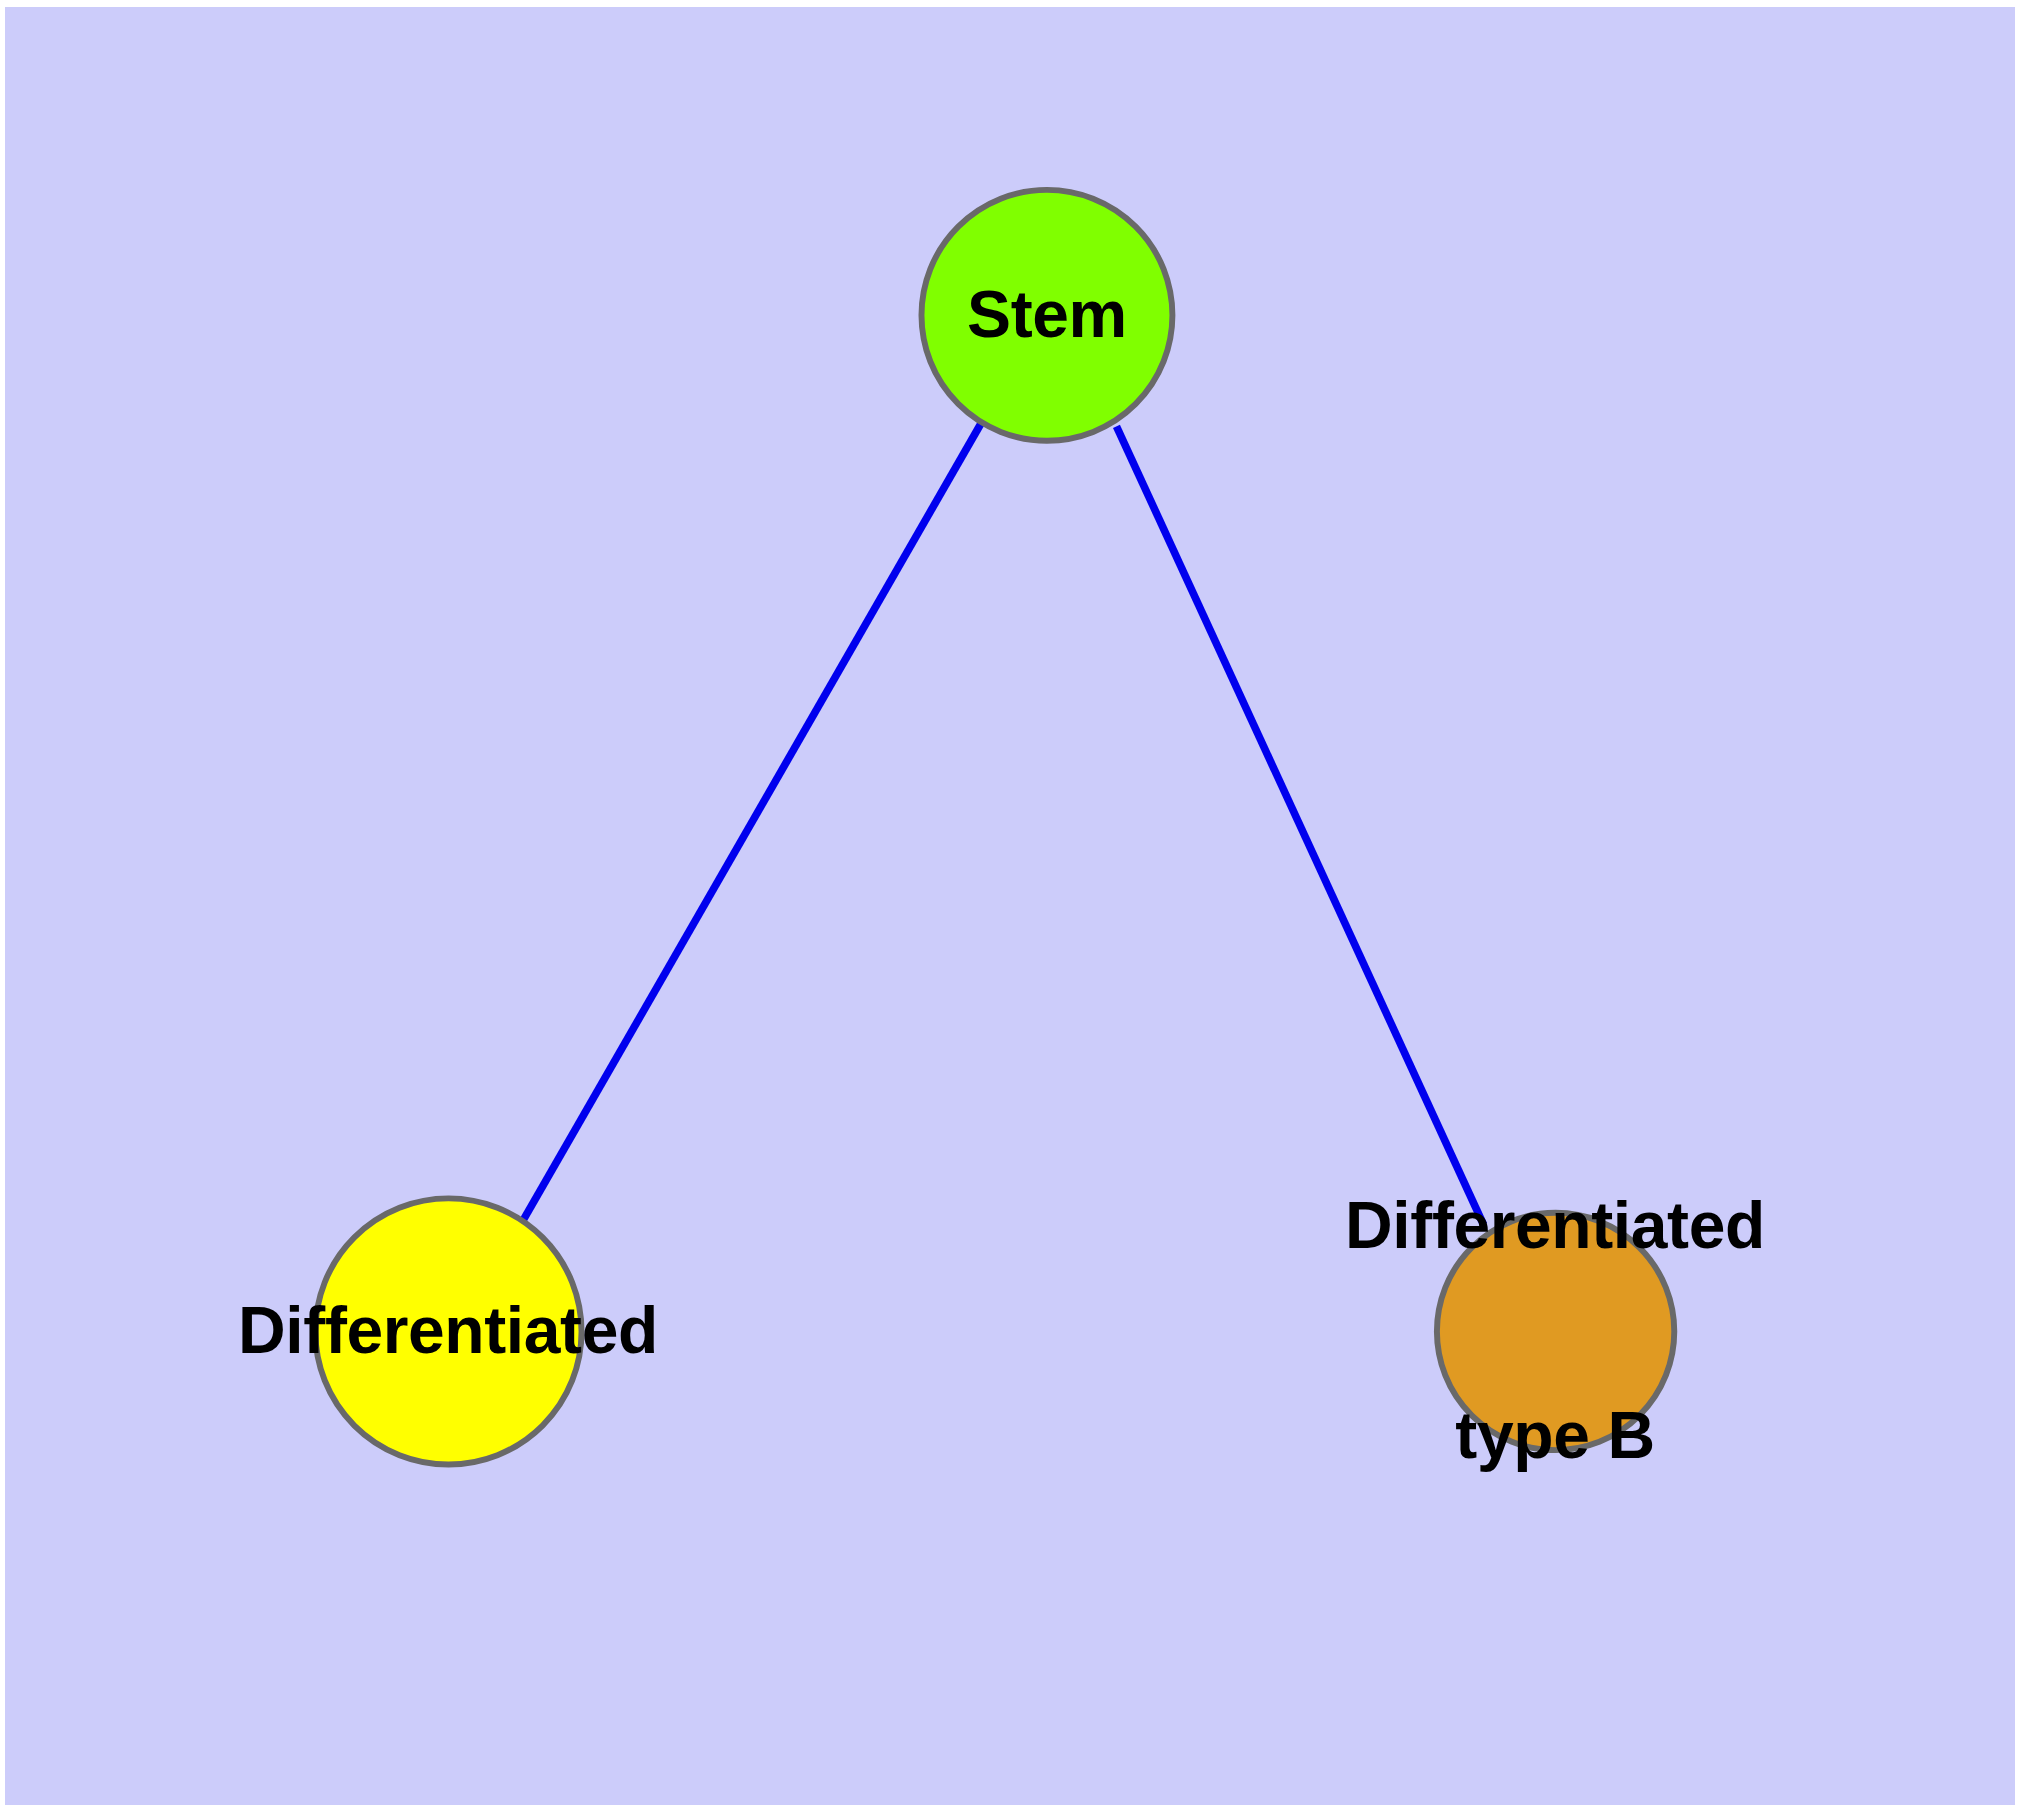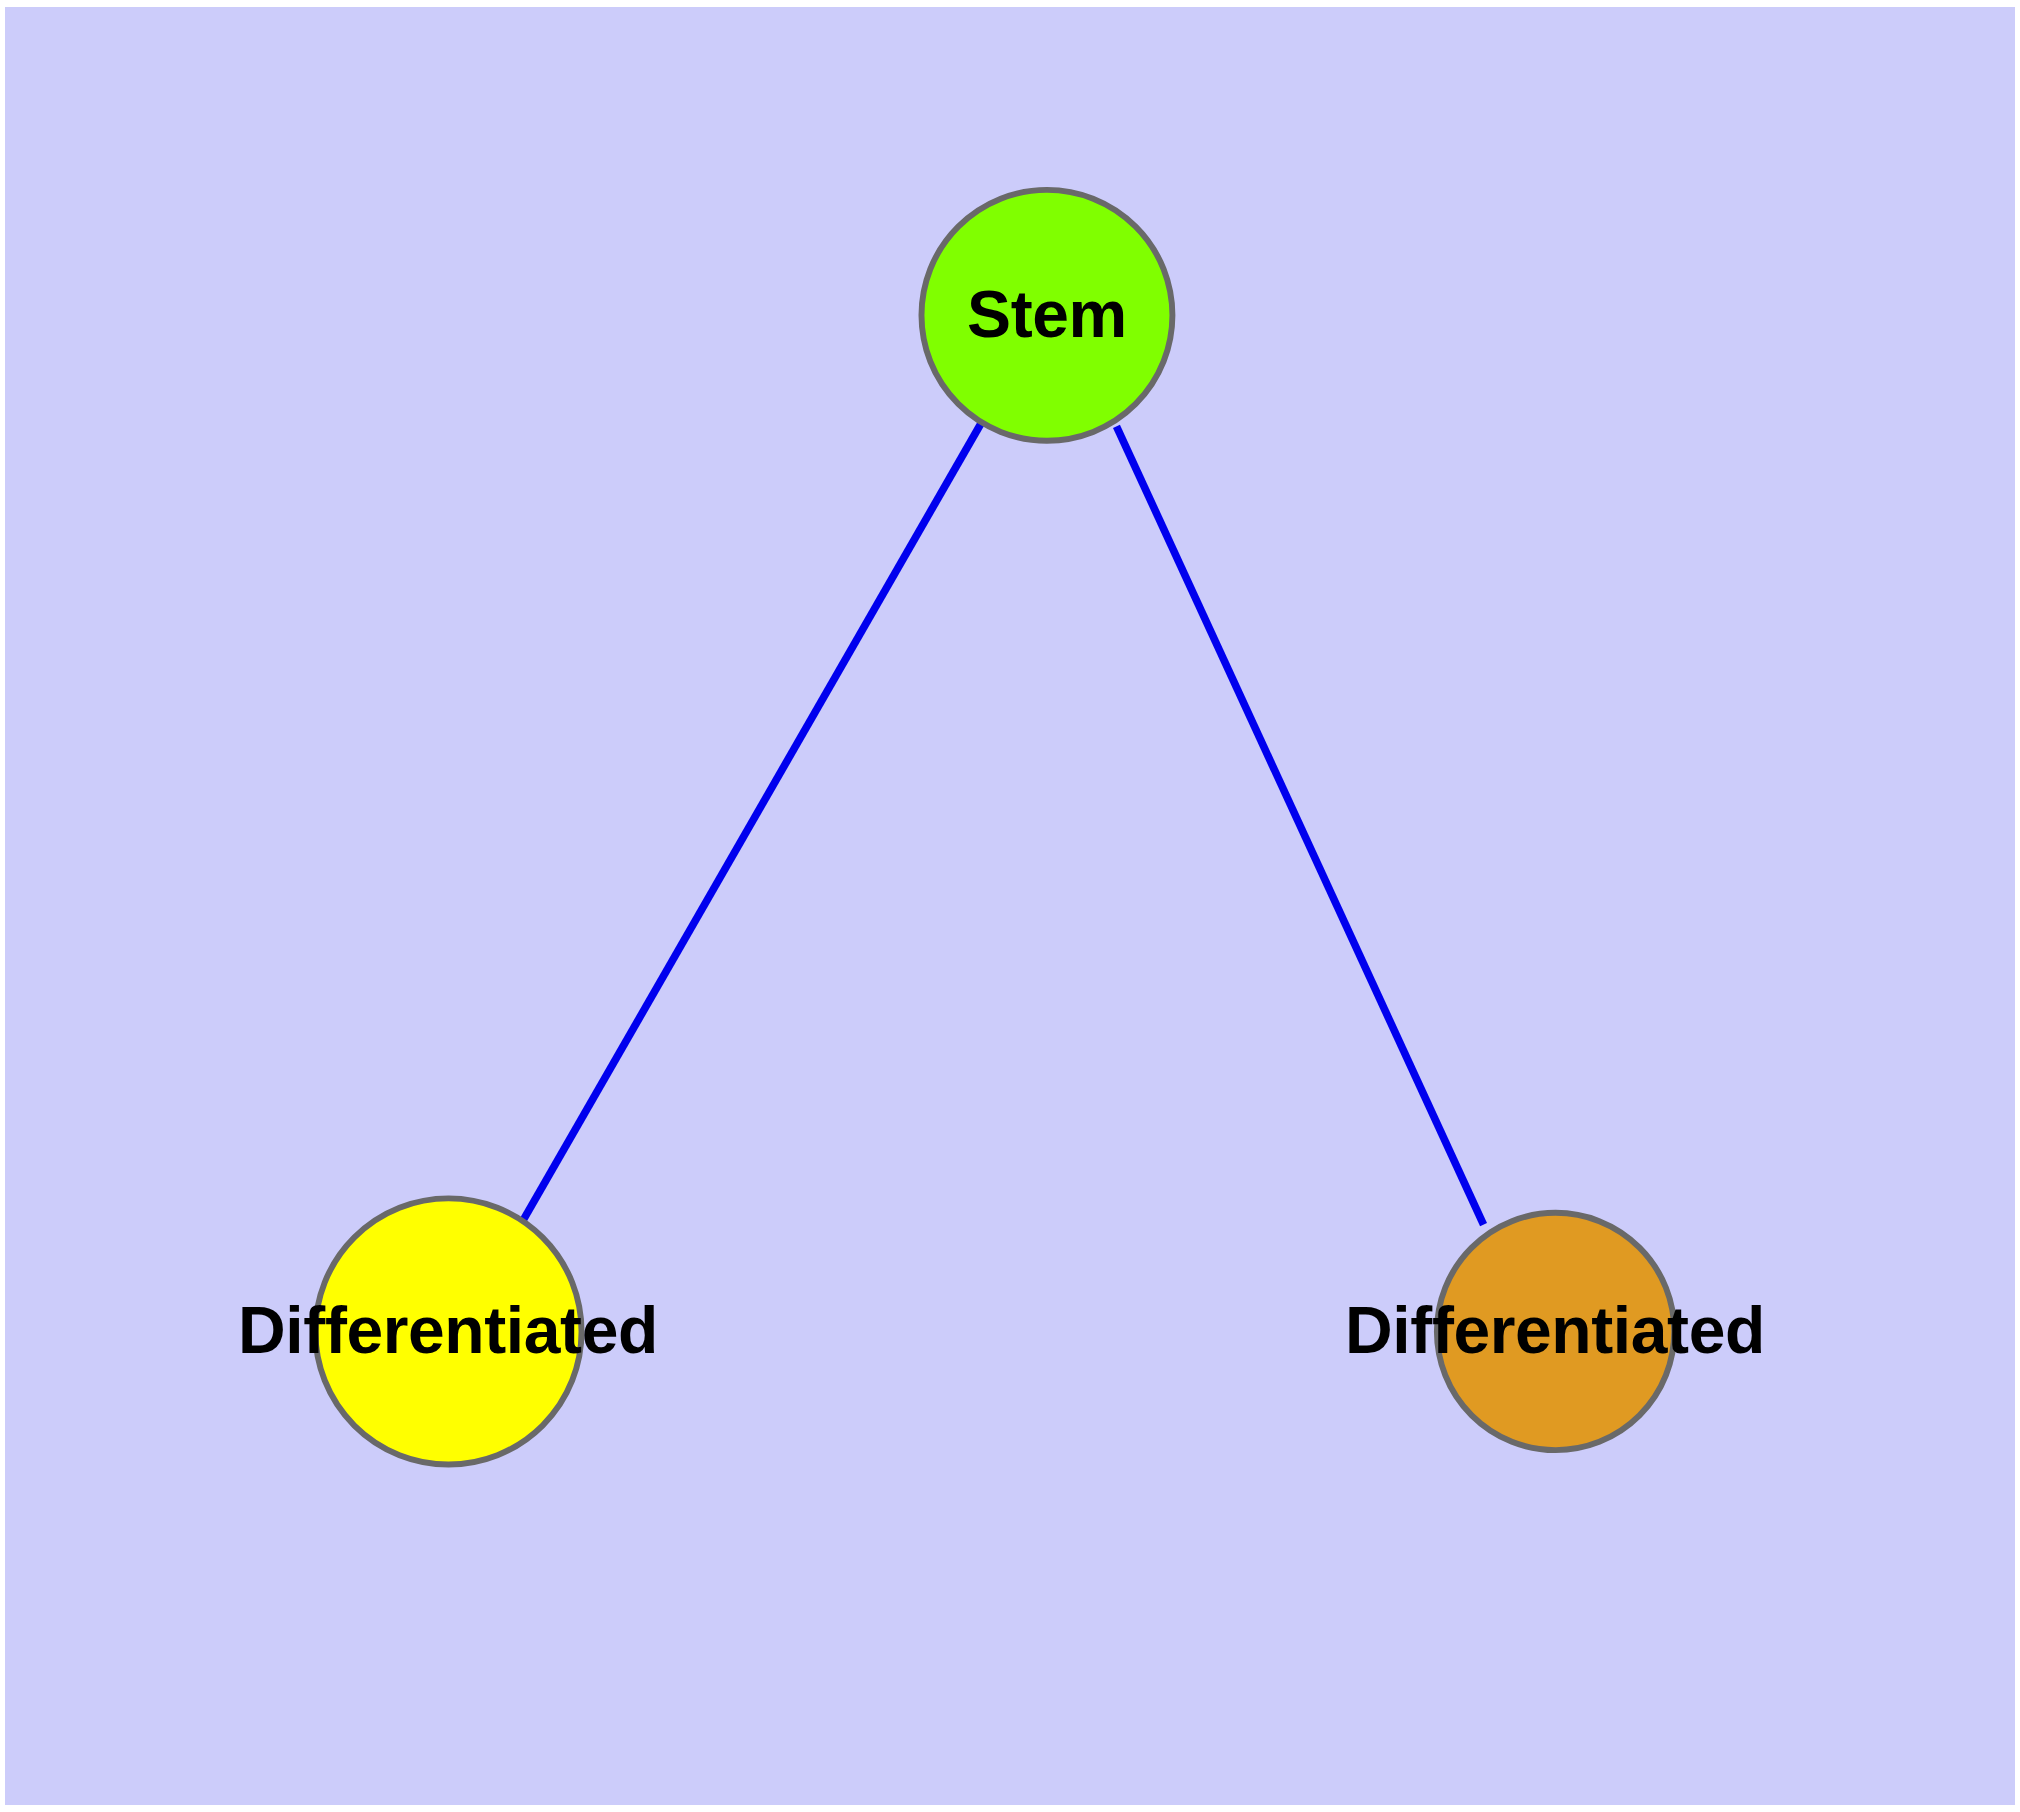--- a/index.html
+++ b/index.html
@@ -92,16 +92,17 @@
   </svg>
 
   <div class="node-label label-stem" style="left:1047px; top:315px;">Stem</div>
 
   <div class="node-label label-leaf" style="left:448px; top:1331px;">
     <div>Differentiated</div>
   </div>
 
   <div class="node-label label-leaf" style="left:1555px; top:1331px;">
     <div>Differentiated</div>
+    <div>type B</div>
   </div>
 
 </div>
 
 
 </body></html>

